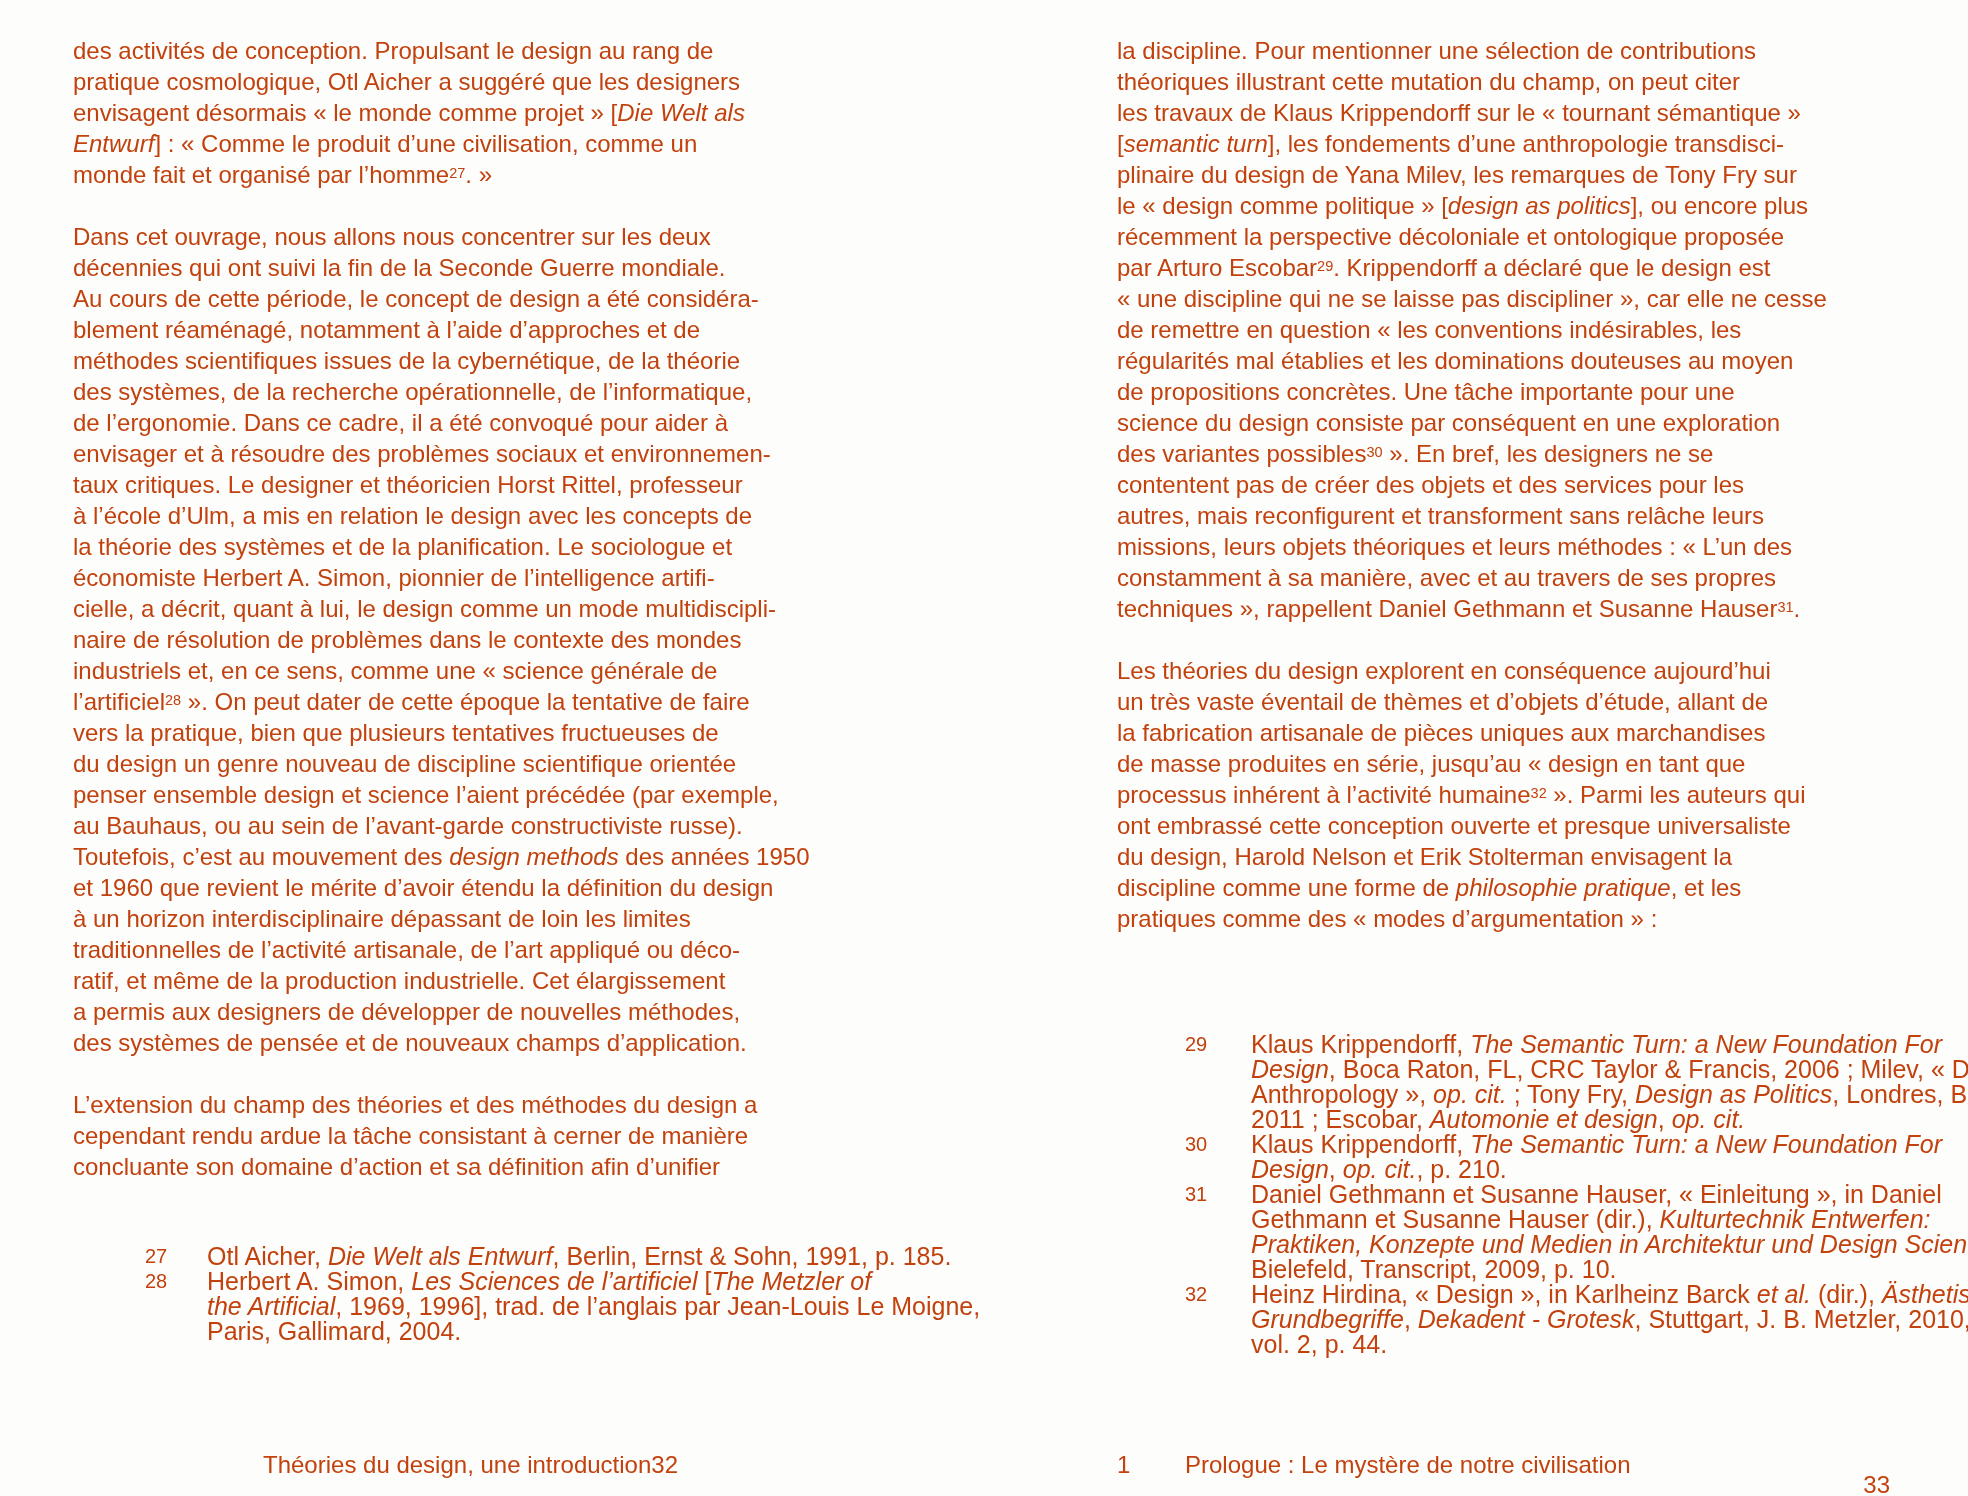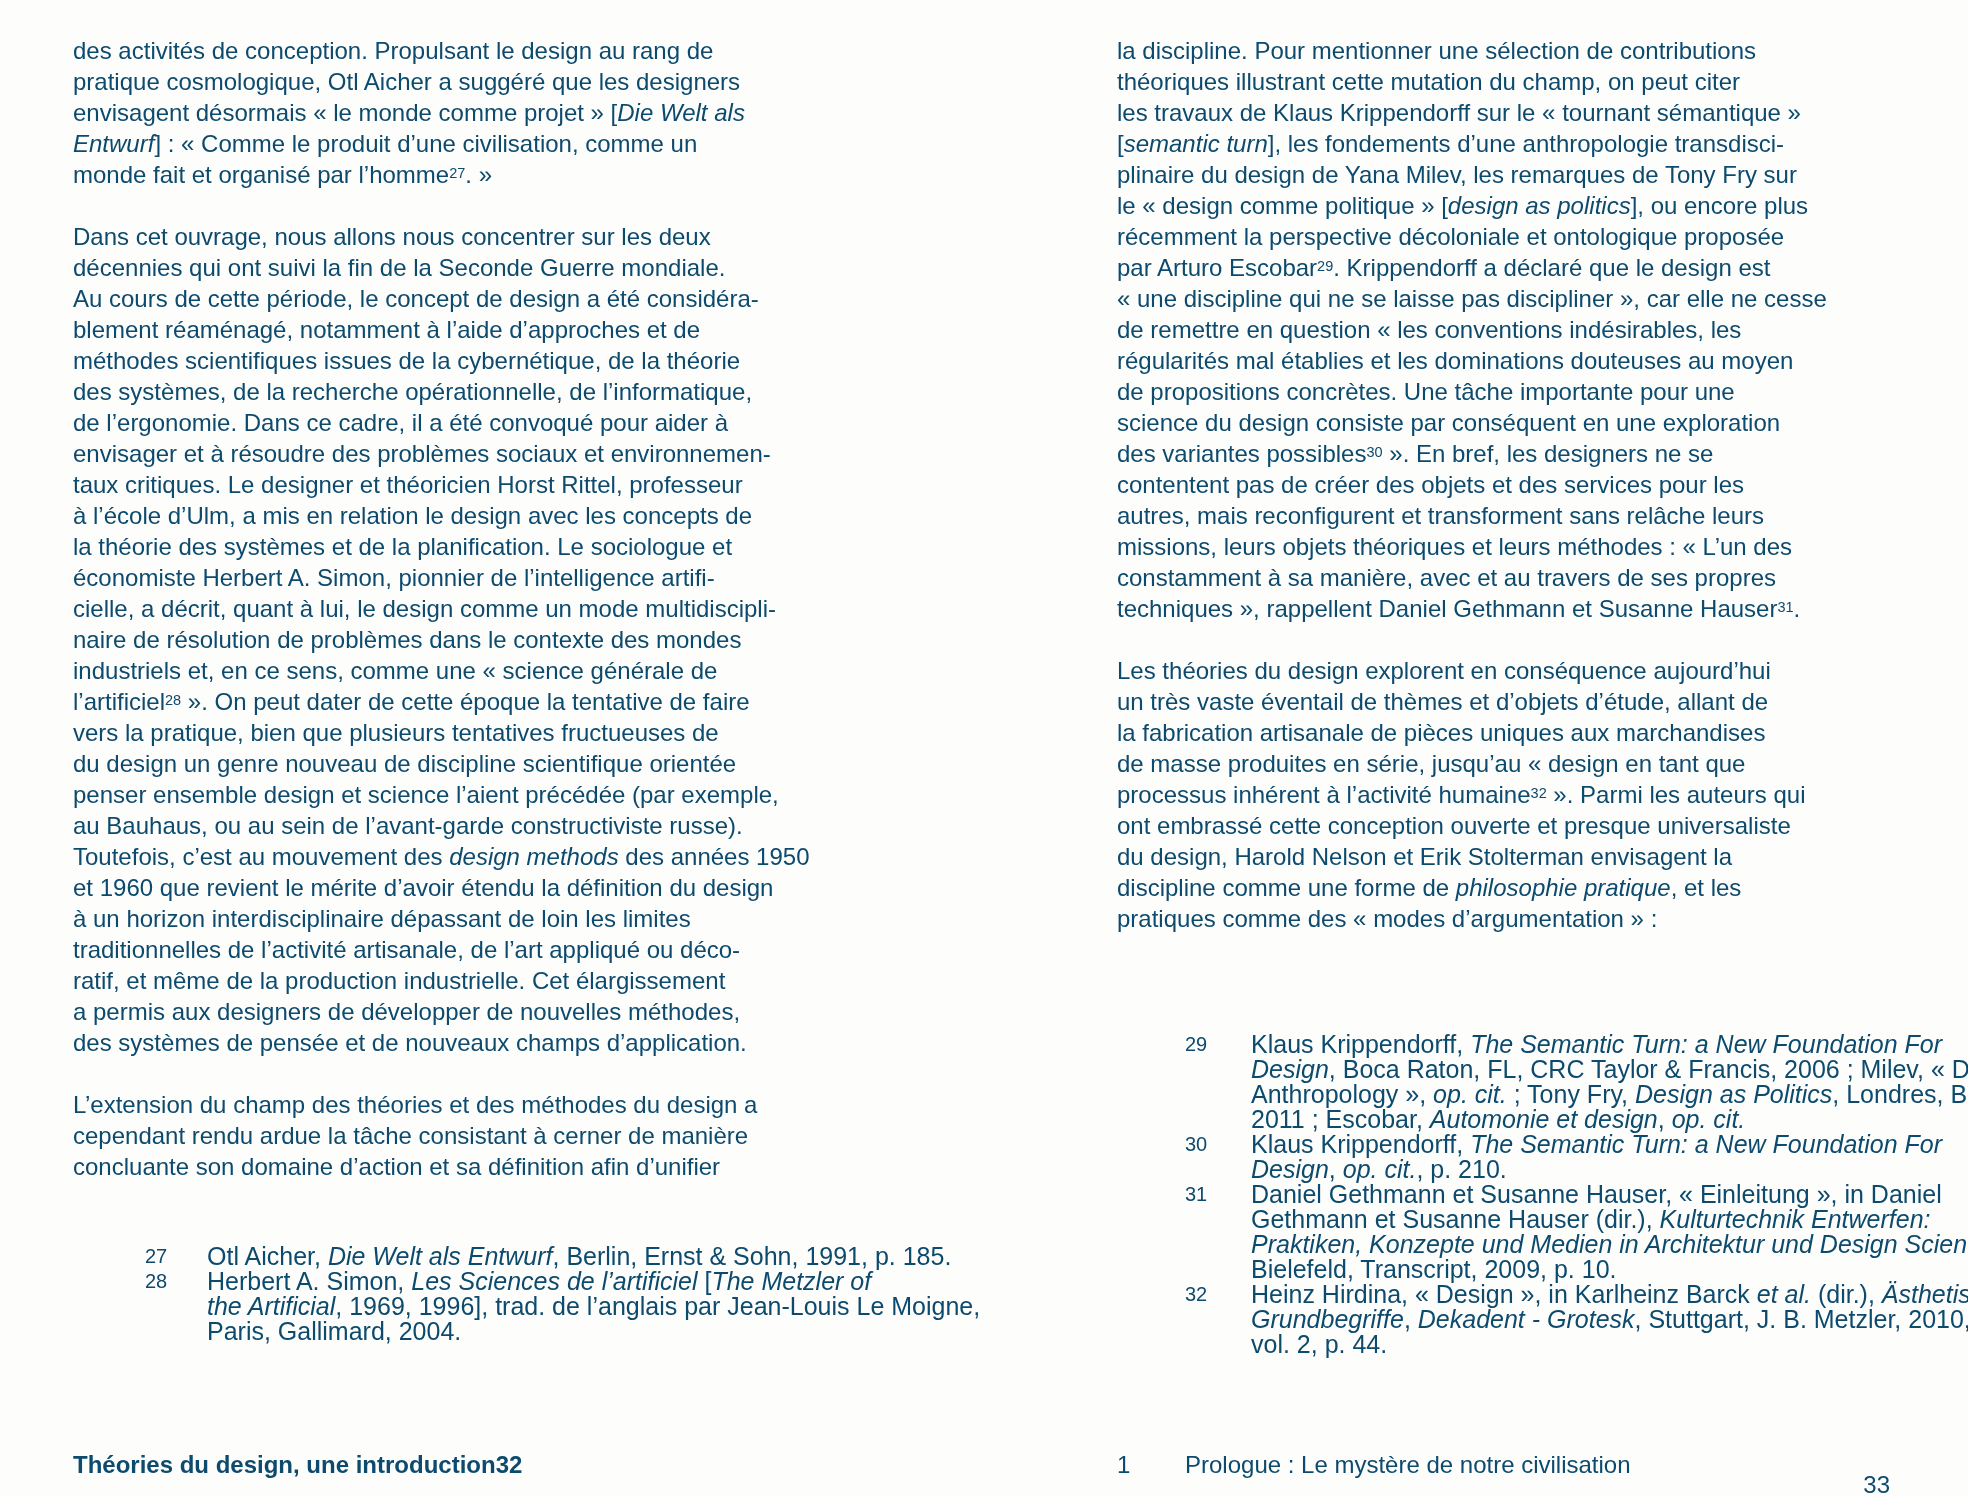--- a/index.html
+++ b/index.html
@@ -1,38 +1,38 @@
 <!DOCTYPE html>
 <html><head>
 <meta charset="utf-8">
 <style>
   html,body{margin:0;padding:0;background:#e9e9e9;}
   .sheet{
     position:relative;width:1968px;height:1496px;
-    background:#fdfdfc;color:#0c4a6e;
+    background:#fdfdfc;color:#c2410c;
     font-family:"Liberation Sans",sans-serif;
     overflow:hidden;
   }
   .body-col{position:absolute;top:35px;}
   .body-left{left:73px;width:800px;}
   .body-right{left:1117px;width:775px;}
   .para{margin:0 0 31px 0;}
   .body-col .line{font-size:24px;line-height:31px;height:31px;white-space:nowrap;}
   .it{font-style:italic;}
   .sup{font-size:14.5px;vertical-align:top;position:relative;top:-1px;}
   .fn{position:absolute;}
   .fn-left{left:145px;top:1244px;width:720px;}
   .fn-right{left:1185px;top:1032px;width:710px;}
   .fn-row{display:flex;align-items:flex-start;}
   .fn-num{flex:0 0 62px;font-size:20px;line-height:25px;}
   .fn-right .fn-num{flex-basis:66px;}
   .fn-text{flex:1 1 auto;}
   .fn .line{font-size:25px;line-height:25px;height:25px;white-space:nowrap;}
   .page-footer{position:absolute;top:1450px;display:flex;font-size:24px;line-height:30px;}
-  .footer-left{left:73px;width:795px;justify-content:flex-start;font-weight:bold;}
+  .footer-left{left:73px;width:795px;justify-content:center;}
   .footer-right{left:1117px;width:773px;}
   .footer-right .chap{flex:0 0 68px;}
   .footer-right .pg{margin-left:auto;margin-top:20px;}
 </style>
 </head>
 <body>
 
 <div class="sheet">
 
   <section class="body-col body-left">

